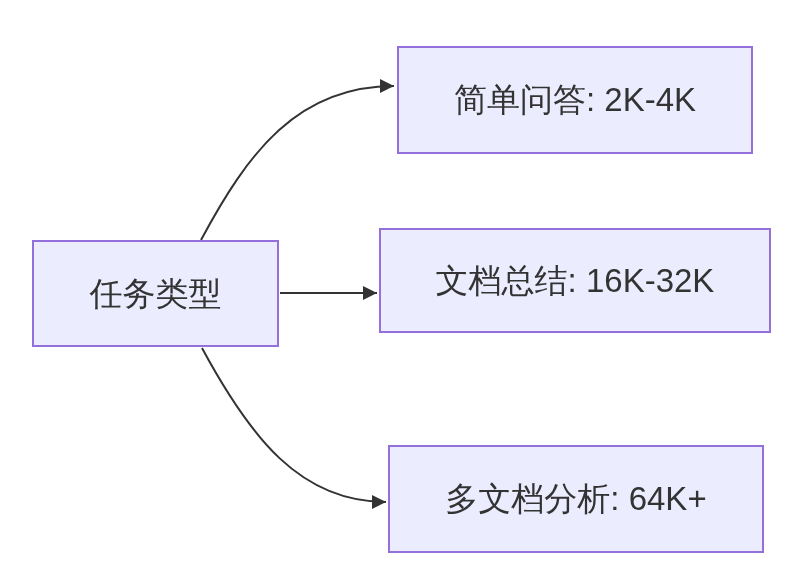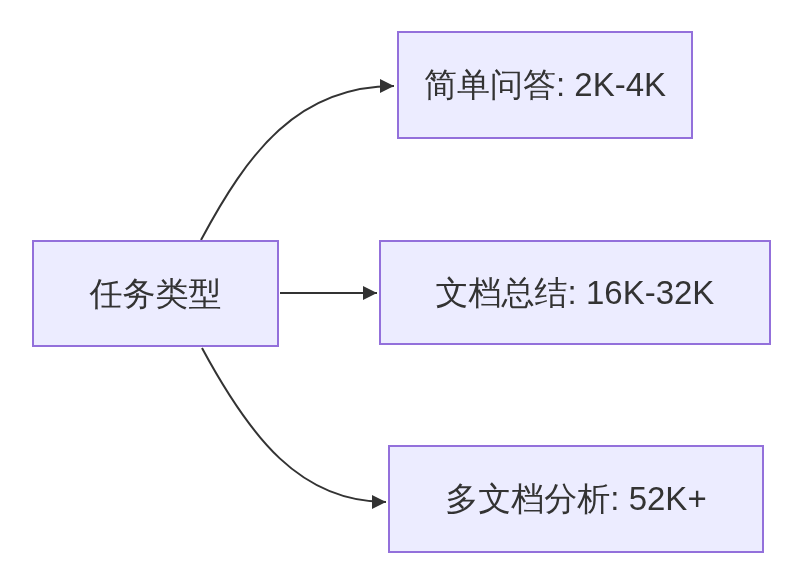--- a/index.html
+++ b/index.html
@@ -31,22 +31,22 @@
     color: #333333;
     font-size: 33px;
     line-height: 1.2;
     display: flex;
     align-items: center;
     justify-content: center;
     text-align: center;
     white-space: nowrap;
   }
   .node-source  { left: 32px;  top: 240px; width: 247px; height: 107px; align-items: center; }
-  .node-simple  { left: 397px; top: 31px;  width: 296px; height: 108px; }
-  .node-doc     { left: 379px; top: 240px; width: 392px; height: 105px; text-align: right; }
+  .node-simple  { left: 397px; top: 46px;  width: 356px; height: 108px; }
+  .node-doc     { left: 379px; top: 228px; width: 392px; height: 105px; text-align: right; }
   .node-multi   { left: 388px; top: 445px; width: 376px; height: 108px; }
 </style>
 </head>
 <body>
 
 <div class="canvas">
 
   <svg class="edges" width="787" height="572" viewBox="0 0 787 572" xmlns="http://www.w3.org/2000/svg" aria-hidden="true">
     <defs>
       <marker id="arrowhead" viewBox="0 0 10 10" refX="10" refY="5" markerWidth="8.5" markerHeight="7" markerUnits="strokeWidth" orient="auto-start-reverse">
@@ -64,16 +64,16 @@
 
   <div class="node node-simple">
     <span>简单问答: 2K-4K</span>
   </div>
 
   <div class="node node-doc">
     <span>文档总结: 16K-32K</span>
   </div>
 
   <div class="node node-multi">
-    <span>多文档分析: 52K+</span>
+    <span>多文档分析: 64K+</span>
   </div>
 
 </div>
 
 </body></html>

